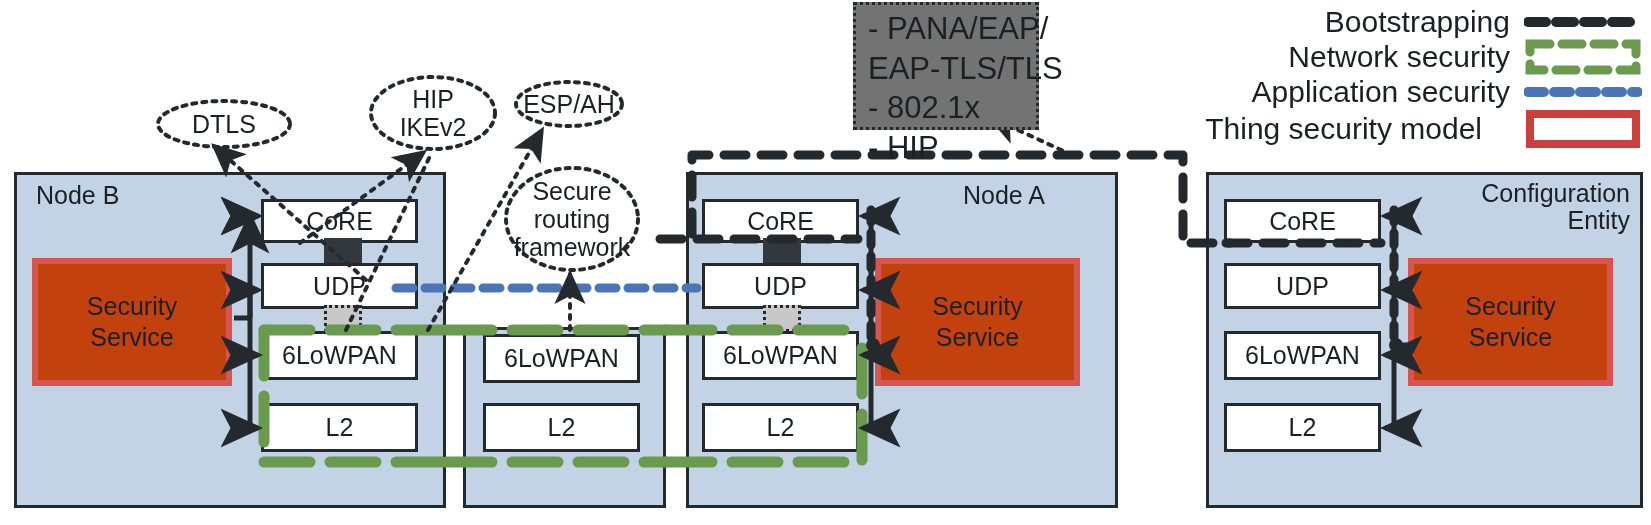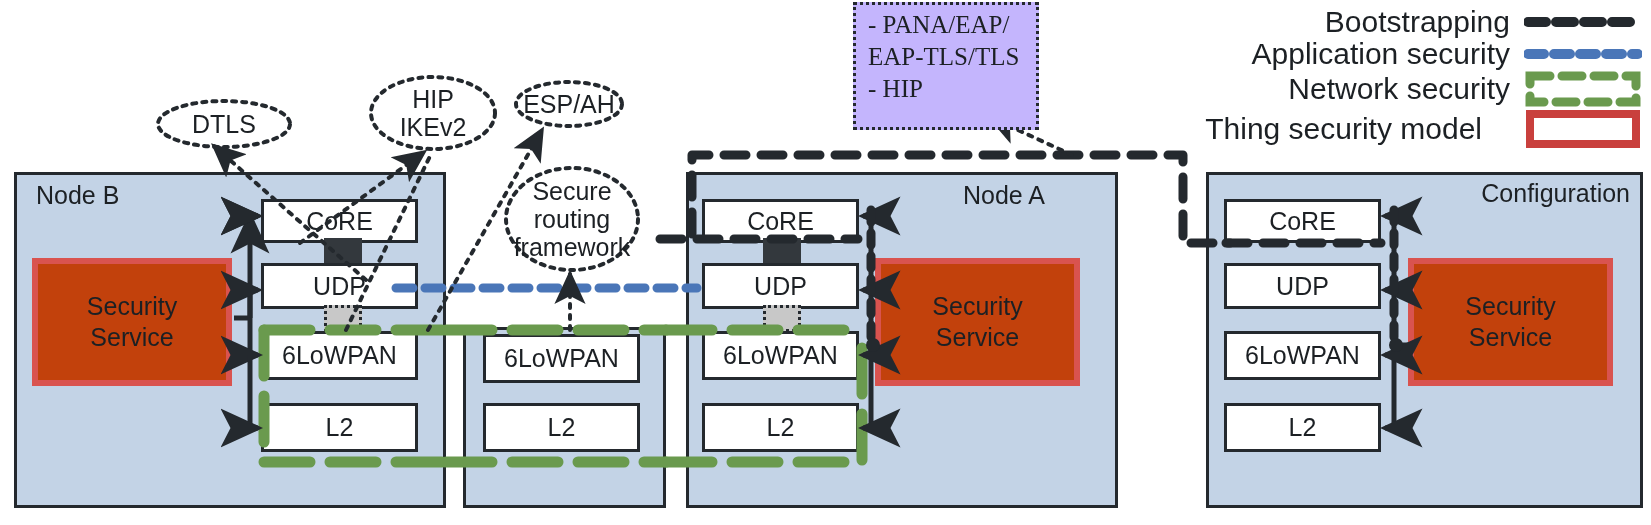--- a/index.html
+++ b/index.html
@@ -69,29 +69,28 @@
     box-sizing: border-box;
   }
   .connector-gray {
     position: absolute;
     background: #c8c8c8;
     border: 3px dotted #24292e;
     box-sizing: border-box;
   }
   .callout-box {
     position: absolute;
-    background: #c4b5fd;
+    background: #737373;
     border: 3px dotted #24292e;
     box-sizing: border-box;
     padding: 4px 10px 4px 12px;
-    font-size: 25px;
+    font-size: 31px;
     color: #1c2024;
     line-height: 1.28;
     white-space: nowrap;
-    font-family: Liberation Serif, serif;
   }
   .ellipse-label {
     position: absolute;
     display: flex;
     flex-direction: column;
     align-items: center;
     justify-content: center;
     font-size: 25px;
     color: #1c2024;
     line-height: 1.12;
@@ -156,20 +155,21 @@
   <div class="layer-box" style="left:702px; top:403px; width:157px; height:49px;">L2</div>
 
   <div class="sec-box" style="left:875px; top:258px; width:205px; height:128px;">
     <span>Security</span>
     <span>Service</span>
   </div>
 
   <div class="node-panel" style="left:1206px; top:172px; width:437px; height:336px;"></div>
   <div class="node-title" style="left:1412px; top:180px; text-align:right; width:218px;">
     <div>Configuration</div>
+    <div>Entity</div>
   </div>
 
   <div class="layer-box" style="left:1224px; top:199px; width:157px; height:44px;">CoRE</div>
   <div class="layer-box" style="left:1224px; top:263px; width:157px; height:46px;">UDP</div>
   <div class="layer-box" style="left:1224px; top:331px; width:157px; height:49px;">6LoWPAN</div>
   <div class="layer-box" style="left:1224px; top:403px; width:157px; height:49px;">L2</div>
 
   <div class="sec-box" style="left:1408px; top:258px; width:205px; height:128px;">
     <span>Security</span>
     <span>Service</span>
@@ -270,52 +270,53 @@
   </div>
   <div class="ellipse-label" style="left:506px; top:169px; width:132px; height:100px;">
     <span>Secure</span>
     <span>routing</span>
     <span>framework</span>
   </div>
 
   <div class="callout-box" style="left:853px; top:2px; width:186px; height:128px;">
     <div>- PANA/EAP/</div>
     <div>EAP-TLS/TLS</div>
+    <div>- 802.1x</div>
     <div>- HIP</div>
   </div>
 
   <div class="legend" style="left:1190px; top:6px; width:452px;">
 
     <div class="legend-row">
       <span class="legend-label">Bootstrapping</span>
       <span class="legend-swatch">
         <svg width="118" height="30" viewBox="0 0 118 30" xmlns="http://www.w3.org/2000/svg">
           <path d="M4,15 L114,15" stroke="#24292e" stroke-width="10" fill="none" stroke-dasharray="18,10" stroke-linecap="round"></path>
         </svg>
       </span>
     </div>
 
+    <div class="legend-row" style="height:38px;">
+      <span class="legend-label">Network security</span>
+      <span class="legend-swatch" style="height:38px;">
+        <svg width="118" height="38" viewBox="0 0 118 38" xmlns="http://www.w3.org/2000/svg">
+          <rect x="6" y="6" width="106" height="26" fill="none" stroke="#6a9a4e" stroke-width="9" stroke-dasharray="20,12" stroke-linecap="round"></rect>
+        </svg>
+      </span>
+    </div>
+
     <div class="legend-row">
       <span class="legend-label">Application security</span>
       <span class="legend-swatch">
         <svg width="118" height="30" viewBox="0 0 118 30" xmlns="http://www.w3.org/2000/svg">
           <path d="M4,15 L114,15" stroke="#4a76b8" stroke-width="10" fill="none" stroke-dasharray="16,10" stroke-linecap="round"></path>
         </svg>
       </span>
     </div>
 
-    <div class="legend-row" style="height:38px;">
-      <span class="legend-label">Network security</span>
-      <span class="legend-swatch" style="height:38px;">
-        <svg width="118" height="38" viewBox="0 0 118 38" xmlns="http://www.w3.org/2000/svg">
-          <rect x="6" y="6" width="106" height="26" fill="none" stroke="#6a9a4e" stroke-width="9" stroke-dasharray="20,12" stroke-linecap="round"></rect>
-        </svg>
-      </span>
-    </div>
-
     <div class="legend-row" style="height:42px;gap:28px;">
       <span class="legend-label">Thing security model</span>
       <span class="legend-swatch" style="height:42px;">
         <svg width="118" height="42" viewBox="0 0 118 42" xmlns="http://www.w3.org/2000/svg">
           <rect x="6" y="6" width="106" height="30" fill="#ffffff" stroke="#c9403d" stroke-width="8"></rect>
         </svg>
       </span>
     </div>
   </div>
 

